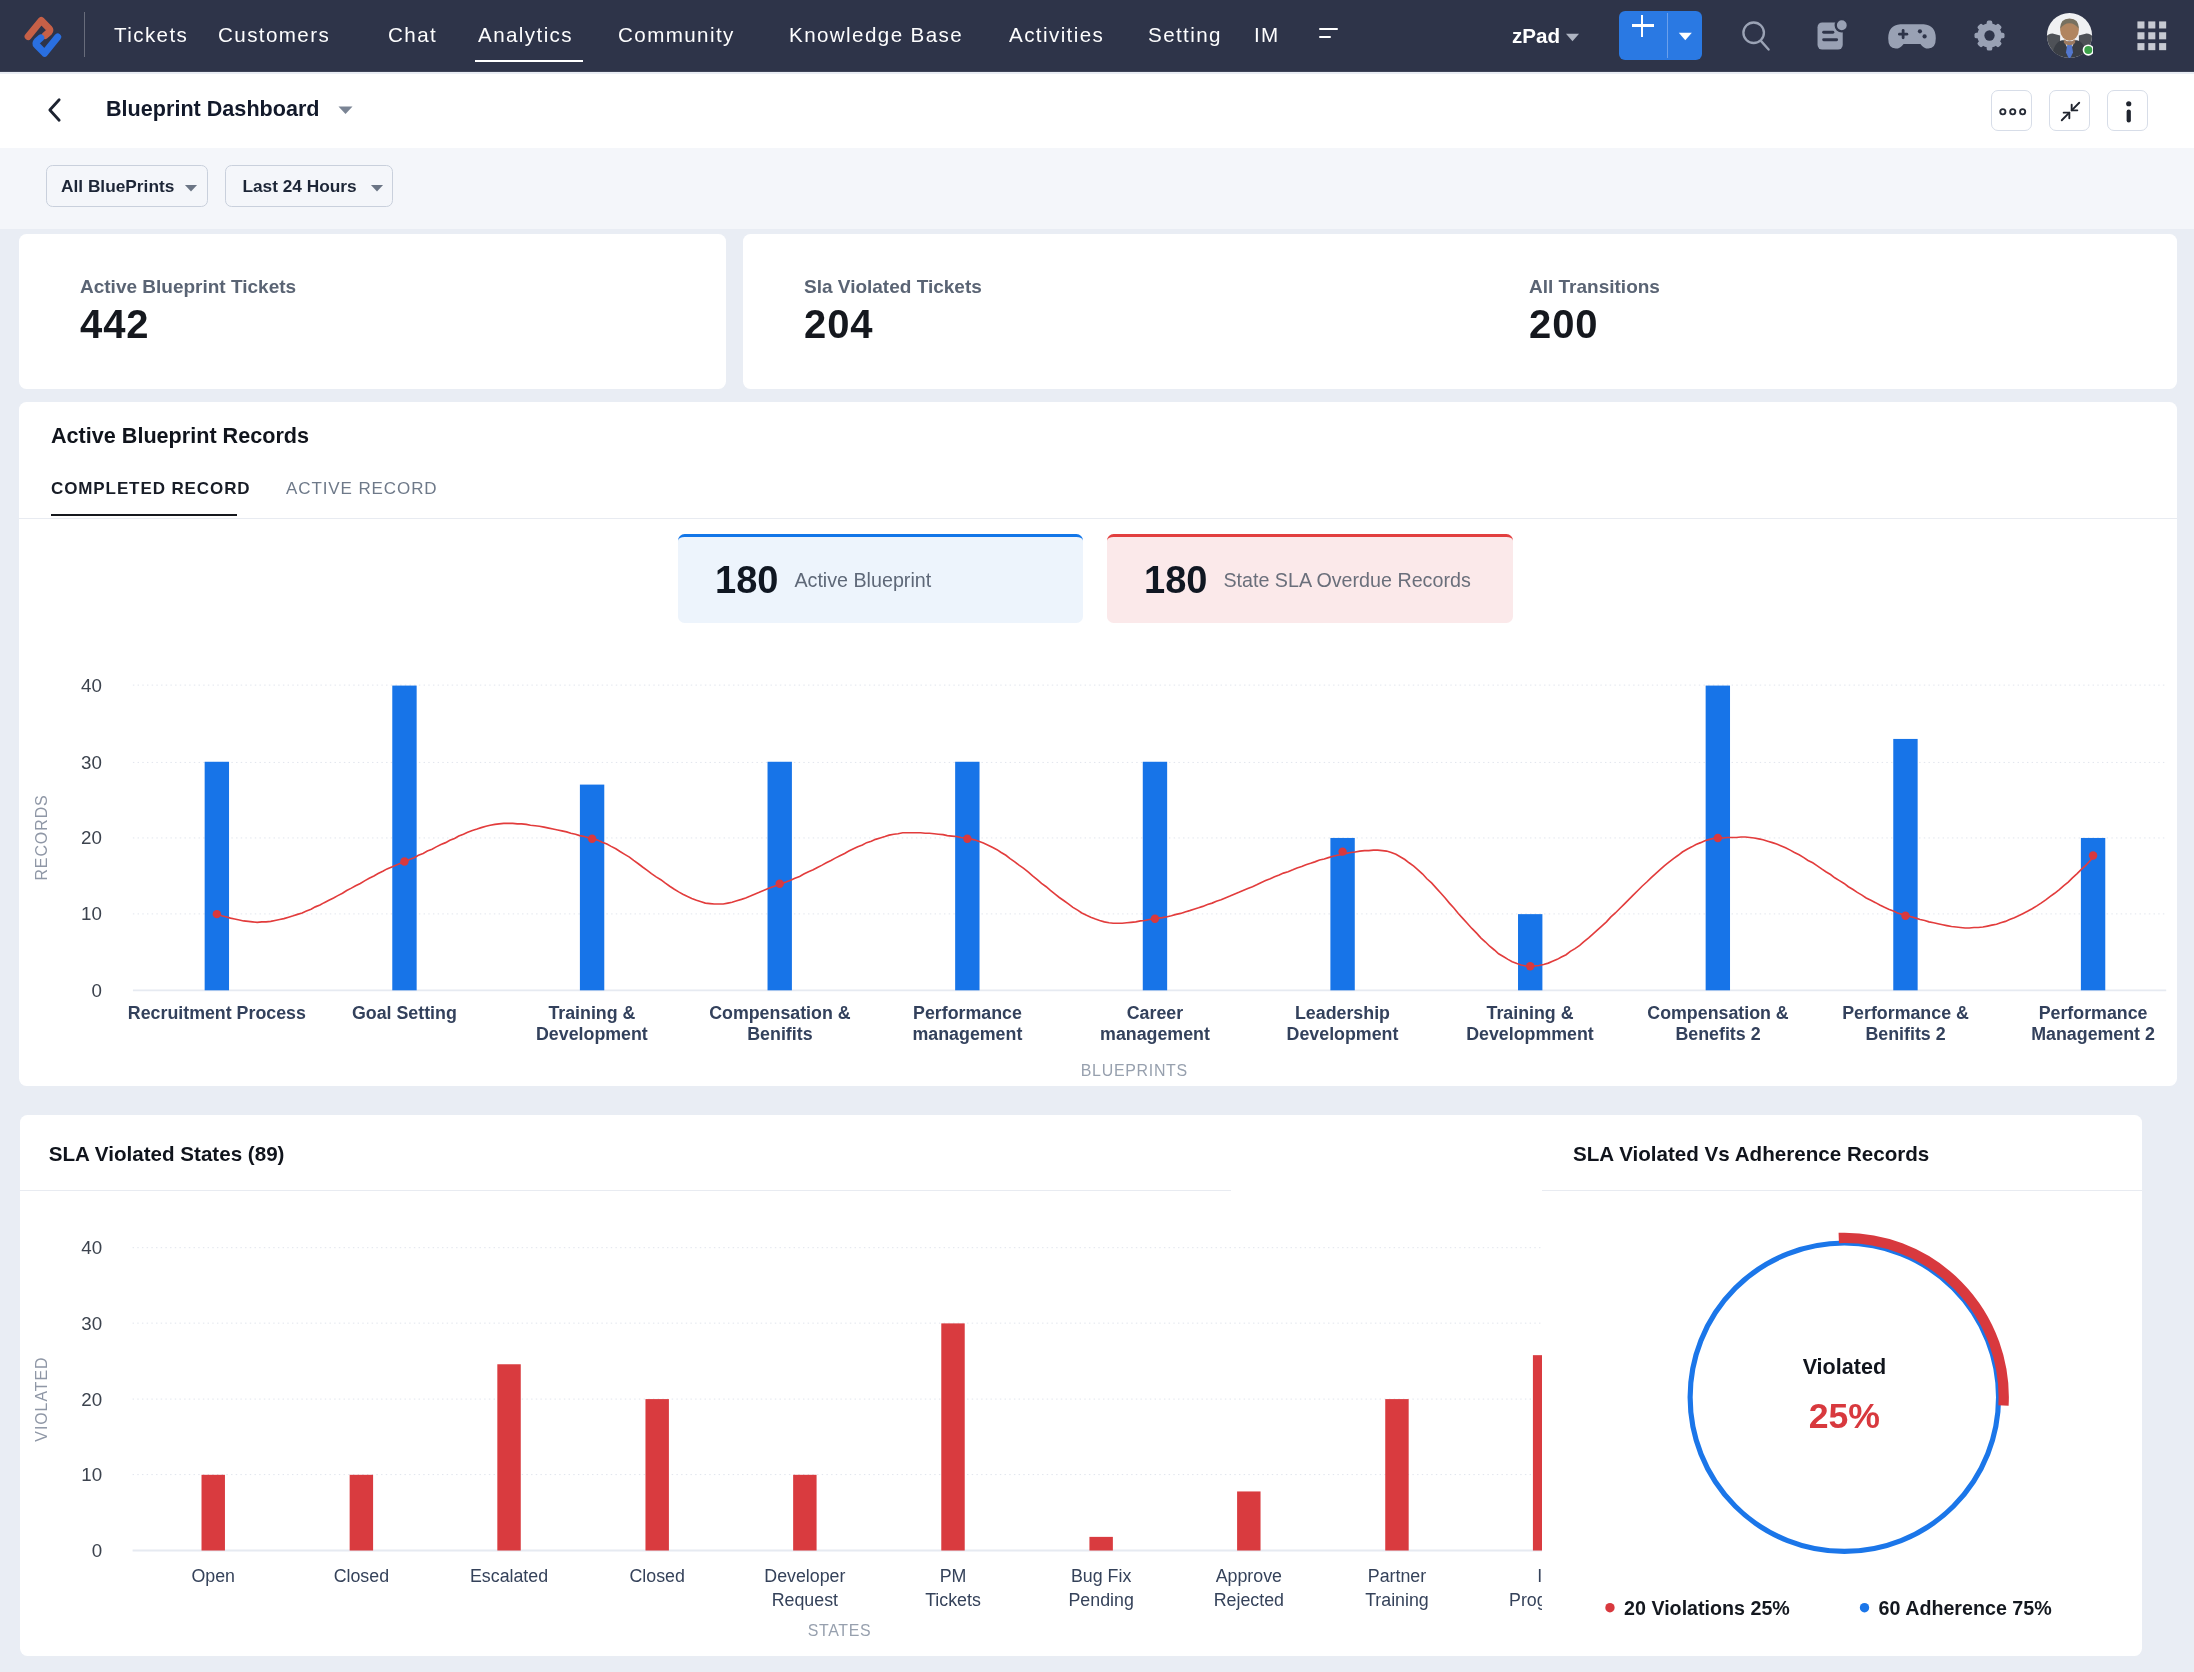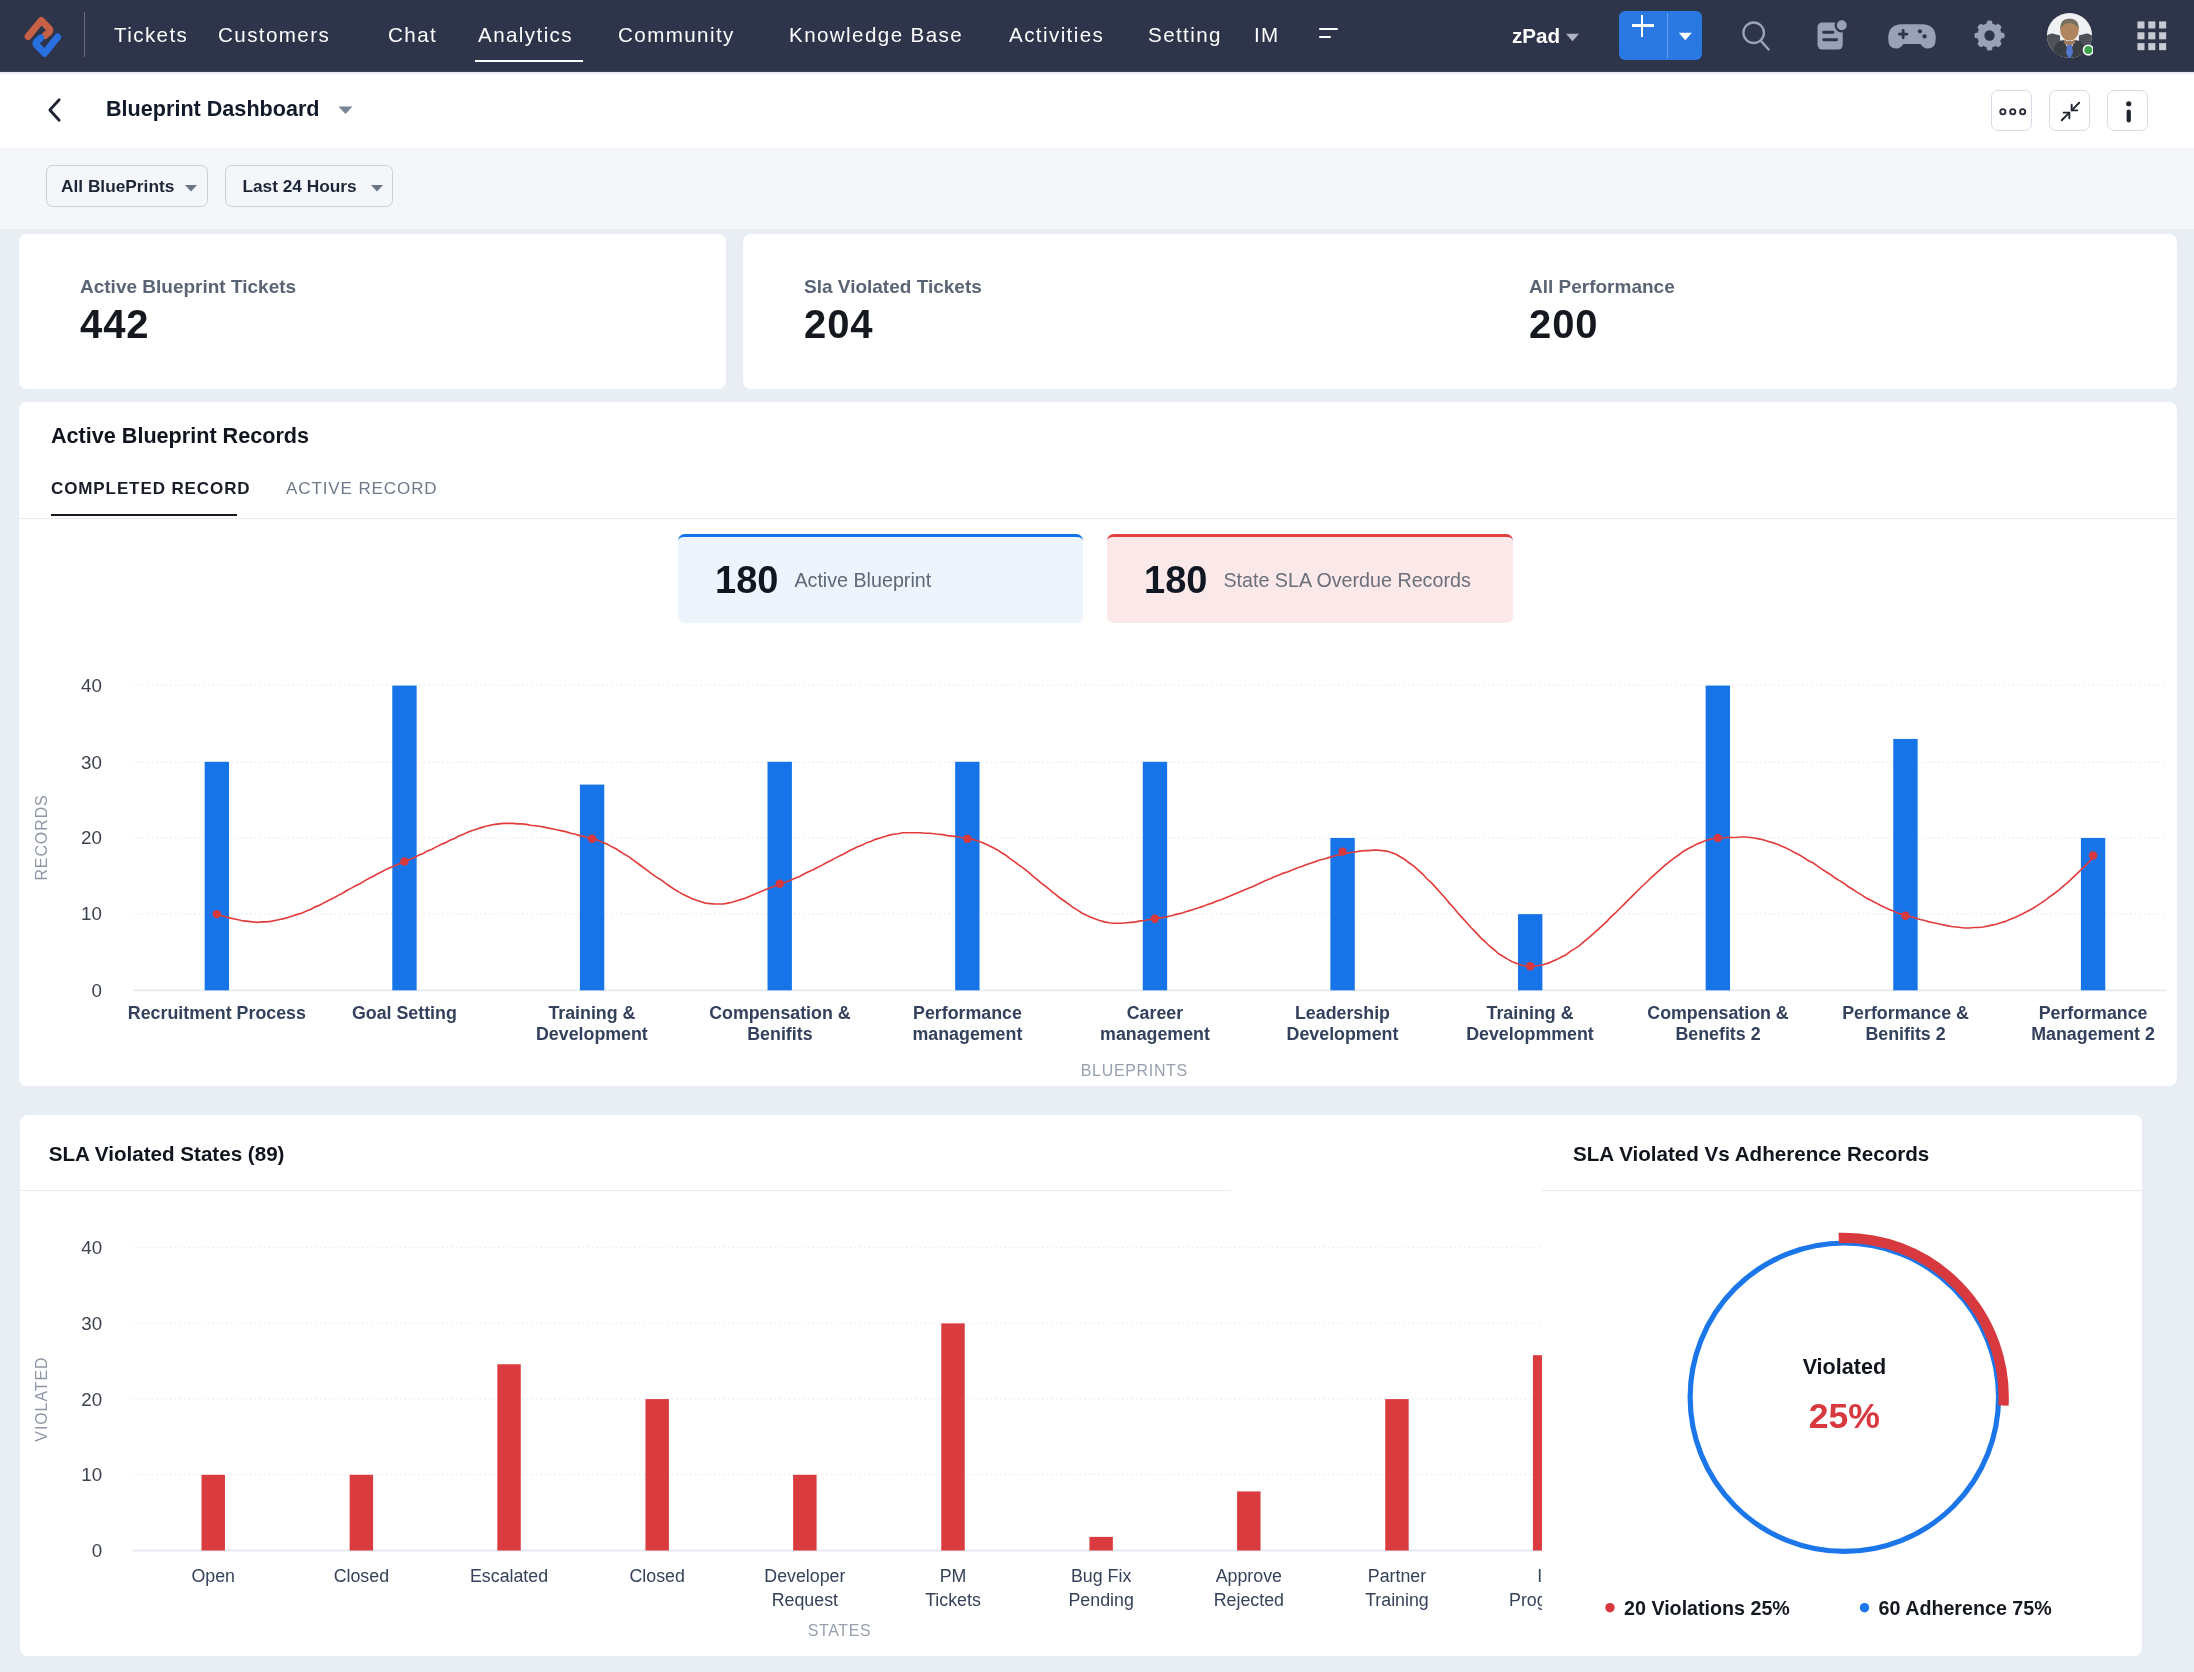--- a/index.html
+++ b/index.html
@@ -180,21 +180,21 @@
 
 <div class="card" style="left:19px;top:234px;width:707px;height:155px;">
   <div class="stitle">Active Blueprint Tickets</div>
     <div class="snum">442</div>
 </div>
 <div class="card" style="left:743px;top:234px;width:772px;height:155px;">
   <div class="stitle">Sla Violated Tickets</div>
     <div class="snum">204</div>
 </div>
 <div class="card" style="left:1468px;top:234px;width:709px;height:155px;">
-  <div class="stitle">All Performance</div>
+  <div class="stitle">All Transitions</div>
     <div class="snum">200</div>
 </div>
 <style>
   .stitle { position:absolute; left:61px; top:42px; font-size:19px; font-weight:700; color:#5a6474; }
   .snum { position:absolute; left:61px; top:68px; font-size:40px; font-weight:700; color:#15181e; letter-spacing:0.9px; }
 </style>
 
 <div class="card" style="left:19px;top:402px;width:2158px;height:684px;">
   <div class="abs" style="left:32px;top:20.6px;font-size:21.6px;font-weight:700;color:#10141c;">Active Blueprint Records</div>
   <div class="abs" style="left:32px;top:77px;font-size:17px;font-weight:700;color:#171c26;letter-spacing:0.9px;">COMPLETED RECORD</div>

